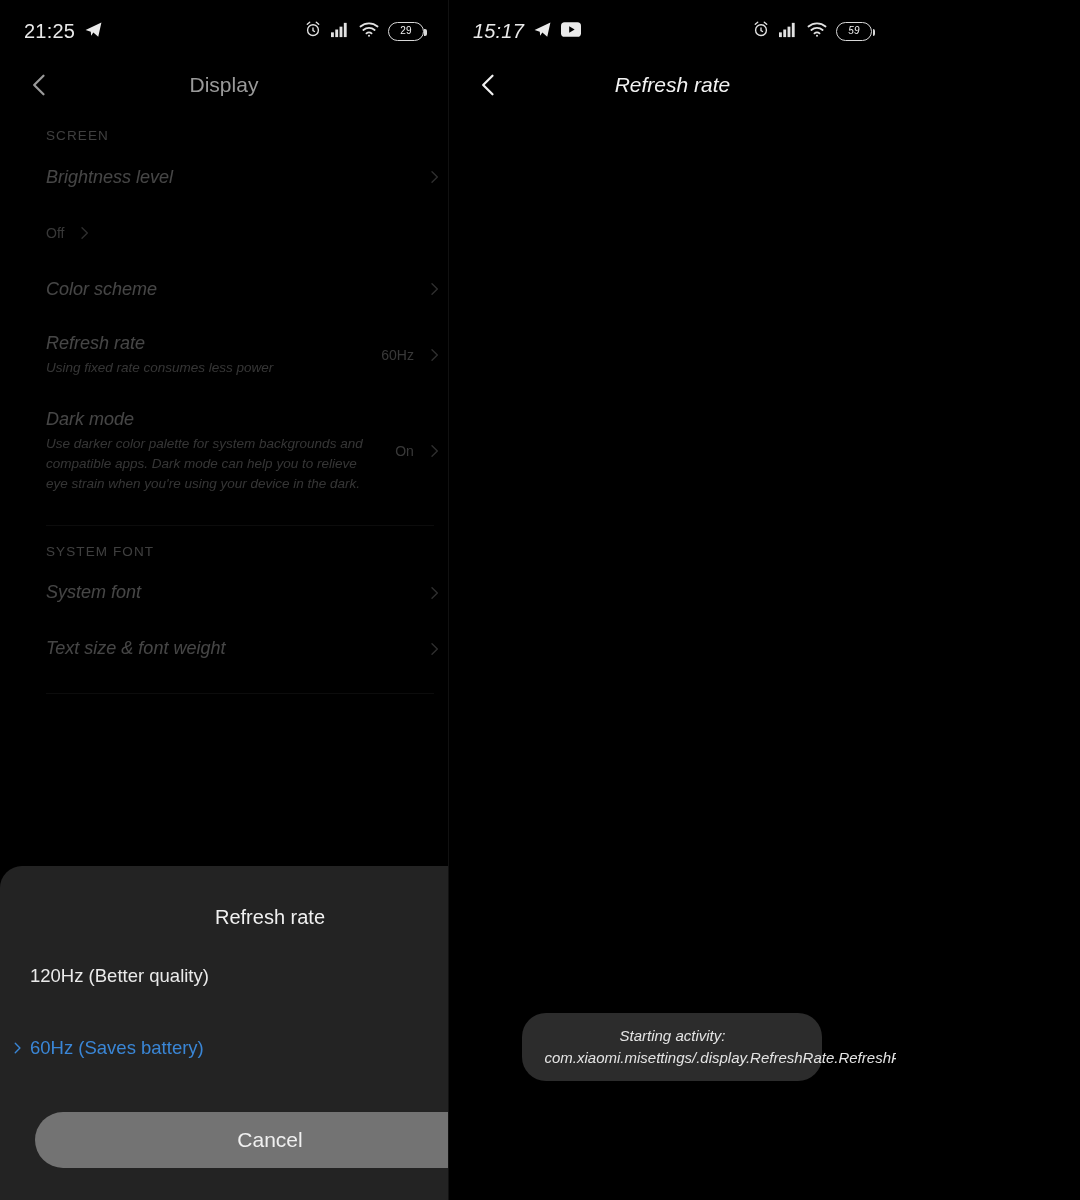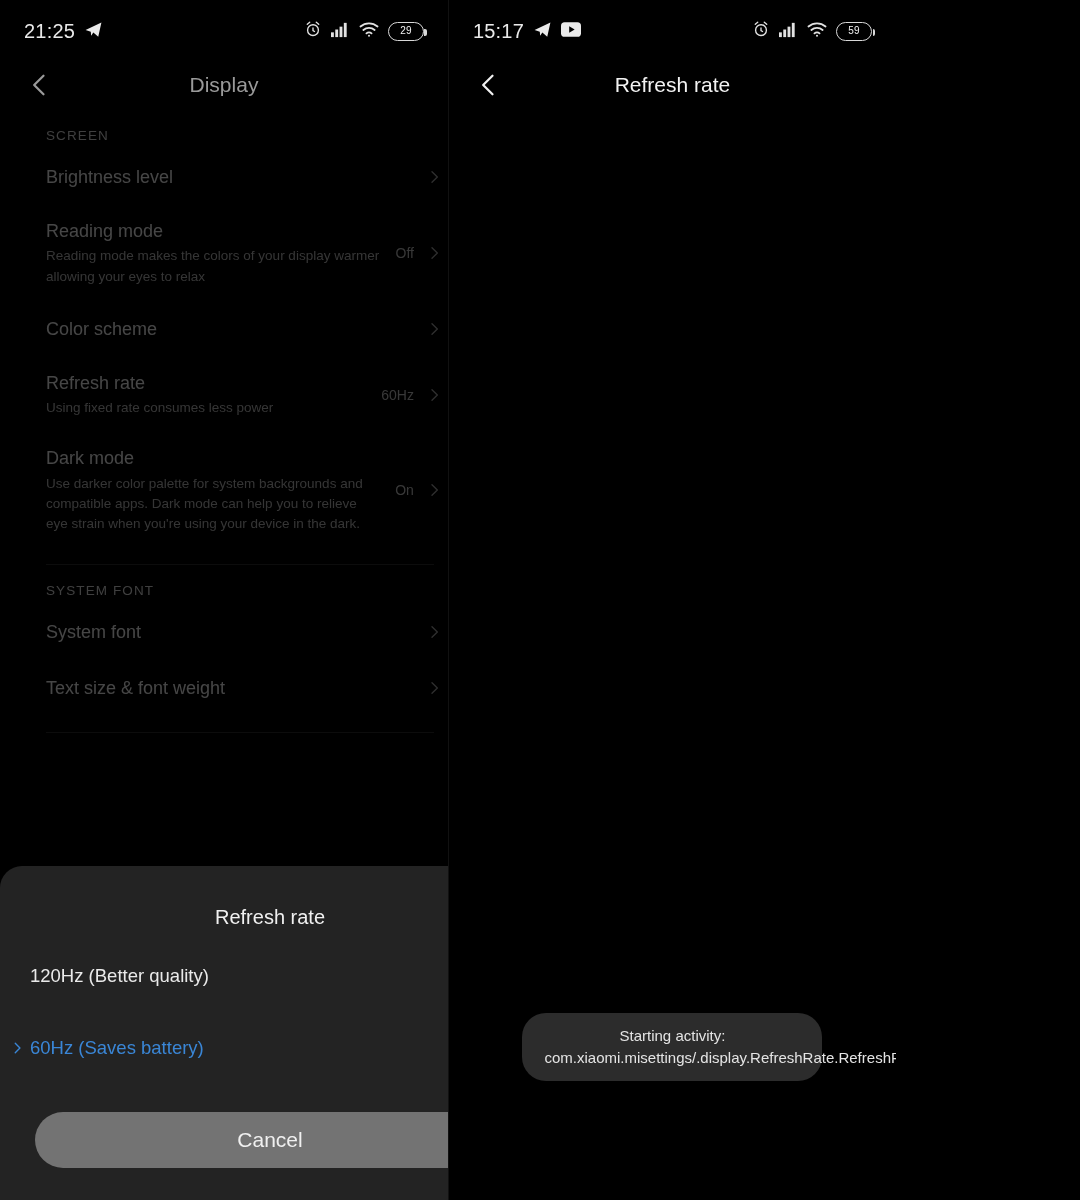--- a/index.html
+++ b/index.html
@@ -4,21 +4,21 @@
 <style>
   * { margin:0; padding:0; box-sizing:border-box; }
   html,body {
     width:1080px; height:1200px;
     background:#000;
     font-family:"Liberation Sans", sans-serif;
     overflow:hidden;
   }
   .screen { position:relative; width:896px; height:1200px; display:flex; }
   .panel { position:relative; width:540px; height:1200px; background:#000; overflow:hidden; }
-  .panel.right { border-left:1px solid #111; }
+  .panel.right { border-left:1px solid #111;font-style:italic; }
 
   
   .statusbar {
     position:absolute; top:0; left:0; width:100%; height:62px;
     display:flex; align-items:center; justify-content:space-between;
     padding:0 24px;
   }
   .sb-left { display:flex; align-items:center; gap:9px; }
   .sb-time { color:#e9e9e9; font-size:20px; letter-spacing:.2px; }
   .sb-right { display:flex; align-items:center; gap:9px; }
@@ -46,21 +46,21 @@
 
   
   .settings { position:absolute; top:110px; left:0; width:100%; opacity:.30;margin-left:16px; }
   .group-label {
     padding:18px 30px 6px 30px; font-size:13.5px; color:#cfcfcf;
     letter-spacing:1.1px;
   }
   .row {
     display:flex; align-items:center; padding:14px 22px 14px 30px; min-height:56px;
   }
-  .row-main { flex:1; padding-right:14px; }
+  .row-main { flex:1; padding-right:14px;font-style:italic; }
   .row-title { font-size:18px; color:#e6e6e6; line-height:1.35; }
   .row-sub { font-size:13.5px; color:#b0b0b0; line-height:1.5; margin-top:3px; max-width:400px; }
   .row-value { font-size:14px; color:#b8b8b8; margin-right:12px; white-space:nowrap; }
   .chev-r { width:16px; height:16px; flex:0 0 auto; }
   .divider { height:1px; background:#2a2a2a; margin:16px 30px 0 30px; }
 
   
   .sheet {
     position:absolute; left:0; bottom:0; width:540px; height:334px;
     background:#232323; border-radius:22px 22px 0 0; z-index:5;
@@ -156,24 +156,20 @@
           <div class="row-title">Brightness level</div>
         </div>
         <span class="chev-r">
           <svg width="16" height="16" viewBox="0 0 24 24" fill="none" stroke="#9a9a9a" stroke-width="2" stroke-linecap="round" stroke-linejoin="round">
               <path d="M9 4l8 8-8 8"></path>
             </svg>
         </span>
       </div>
 
       <div class="row">
-        <div class="row-main">
-          <div class="row-title">Reading mode</div>
-          <div class="row-sub">Reading mode makes the colors of your display warmer allowing your eyes to relax</div>
-        </div>
         <span class="row-value">Off</span>
         <span class="chev-r">
           <svg width="16" height="16" viewBox="0 0 24 24" fill="none" stroke="#9a9a9a" stroke-width="2" stroke-linecap="round" stroke-linejoin="round">
               <path d="M9 4l8 8-8 8"></path>
             </svg>
         </span>
       </div>
 
       <div class="row">
         <div class="row-main">

